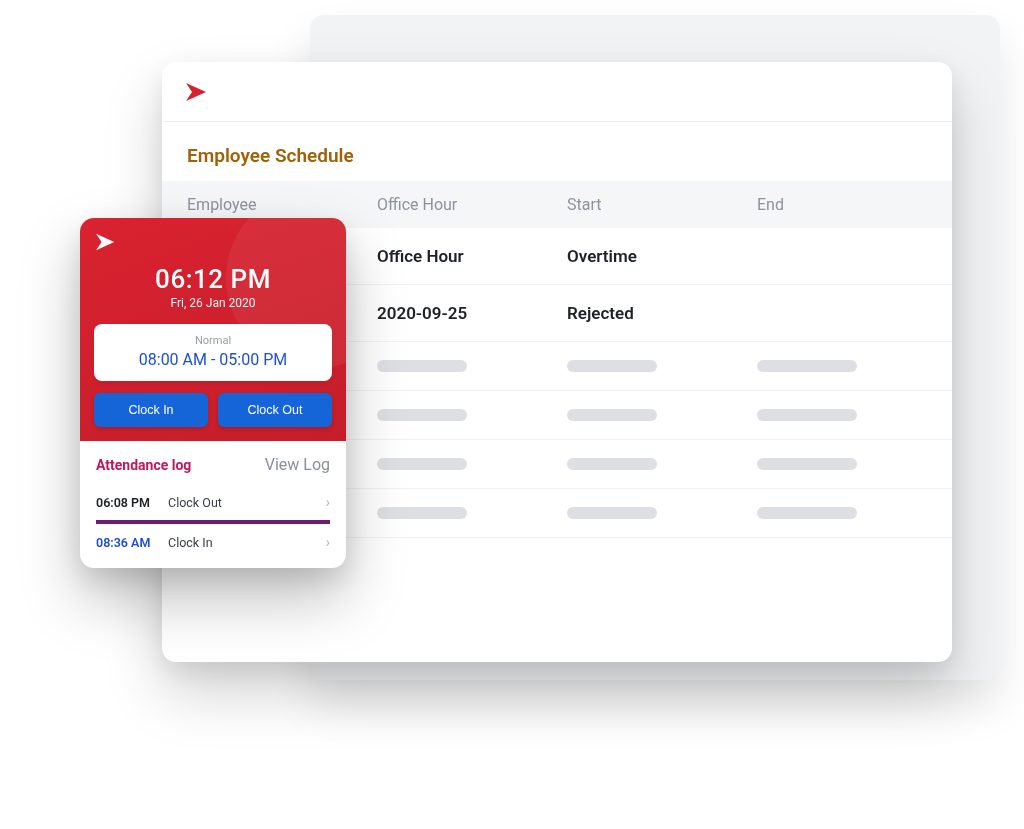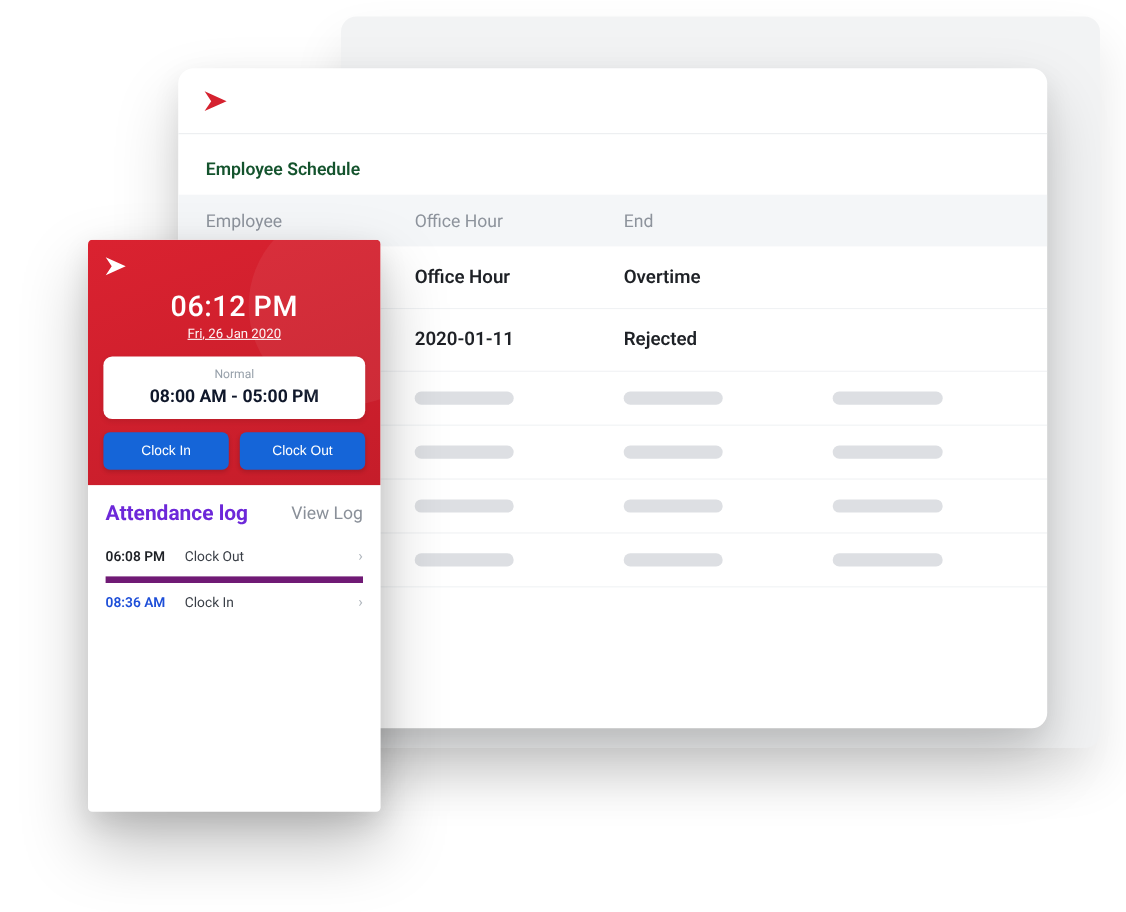--- a/index.html
+++ b/index.html
@@ -40,23 +40,23 @@
     height: 60px;
     display: flex;
     align-items: center;
     padding: 0 22px;
     border-bottom: 1px solid #eceef0;
   }
   .logo-arrow {
     width: 28px; height: 22px;
   }
   .desktop-title {
-    font-size: 16px;
+    font-size: 19px;
     font-weight: 600;
-    color: #14532d;
+    color: #a16207;
     padding: 22px 25px 14px;
   }
   .table {
     width: 100%;
   }
   .thead {
     display: grid;
     grid-template-columns: 190px 190px 190px 1fr;
     background: #f4f6f8;
     padding: 14px 25px;
@@ -81,23 +81,23 @@
     width: 90px;
   }
   .skeleton.wide { width: 100px; }
 
   
   .mobile-card {
     position: absolute;
     top: 218px;
     left: 80px;
     width: 266px;
-    height: 520px;
+    height: 350px;
     background: #ffffff;
-    border-radius: 4px;
+    border-radius: 14px;
     box-shadow: 0 30px 60px rgba(0,0,0,0.25), 0 10px 25px rgba(0,0,0,0.10);
     overflow: hidden;
   }
   .mobile-top {
     background: #d5222f;
     background: linear-gradient(160deg, #da2230 0%, #c51d2a 100%);
     color: #fff;
     padding: 14px 14px 14px;
     position: relative;
     overflow: hidden;
@@ -115,33 +115,32 @@
     text-align:center;
     font-size: 26px;
     font-weight: 500;
     letter-spacing: 0.5px;
   }
   .mobile-date {
     text-align:center;
     font-size: 12px;
     margin-top: 2px;
     opacity: 0.95;
-    text-decoration: underline;
   }
   .shift-box {
     background:#fff;
     color:#2b2d31;
     border-radius:8px;
     margin-top:14px;
     padding:10px 12px 12px;
     text-align:center;
     box-shadow: 0 2px 5px rgba(0,0,0,0.08);
   }
   .shift-label { font-size:11px; color:#97a0aa; margin-bottom:3px;text-align:center; }
-  .shift-hours { font-size:16px; font-weight:700; color:#0f172a; }
+  .shift-hours { font-size:16px; font-weight:400; color:#1d4ed8; }
   .btn-row {
     display:flex;
     gap:10px;
     margin-top:12px;
   }
   .btn {
     flex:1;
     background:#1565d8;
     color:#fff;
     border:none;
@@ -153,29 +152,29 @@
     box-shadow: 0 2px 4px rgba(0,0,0,0.15);
   }
 
   .att-section { padding: 14px 16px 0; }
   .att-head {
     display:flex;
     justify-content:space-between;
     align-items:center;
     margin-bottom:10px;
   }
-  .att-title { font-size:19px; font-weight:700; color:#6d28d9; }
+  .att-title { font-size:14px; font-weight:700; color:#be185d; }
   .view-log { font-size:16px; color:#8a9099; cursor:pointer; }
   .log-row {
     display:grid;
     grid-template-columns: 72px 1fr 14px;
     align-items:center;
     padding:10px 0;
     font-size:12.5px;
-    border-bottom:6px solid #701a75;
+    border-bottom:4px solid #701a75;
   }
   .log-row:last-child { border-bottom:none; }
   .log-time { font-weight:600; color:#1e2126; }
   .log-time.late { color:#1d4ed8; }
   .log-action { color:#3a3f47; }
   .chev { color:#b2b8bf; font-size:14px; text-align:right; }
 
   
   .logo-arrow svg, .mobile-logo svg { display:block; }
 </style>
@@ -191,31 +190,32 @@
           <path d="M2 2 L22 11 L2 20 L8 11 Z" fill="#d5222f"></path>
         </svg>
     </span>
   </div>
   <div class="desktop-title">Employee Schedule</div>
 
   <div class="table">
     <div class="thead">
       <div>Employee</div>
       <div>Office Hour</div>
+      <div>Start</div>
       <div>End</div>
     </div>
 
     <div class="trow">
       <div></div>
       <div>Office Hour</div>
       <div>Overtime</div>
     </div>
     <div class="trow">
       <div></div>
-      <div>2020-01-11</div>
+      <div>2020-09-25</div>
       <div>Rejected</div>
     </div>
 
     <div class="trow">
       <div>
           <div class="skeleton"></div>
         </div>
       <div>
           <div class="skeleton"></div>
         </div>

